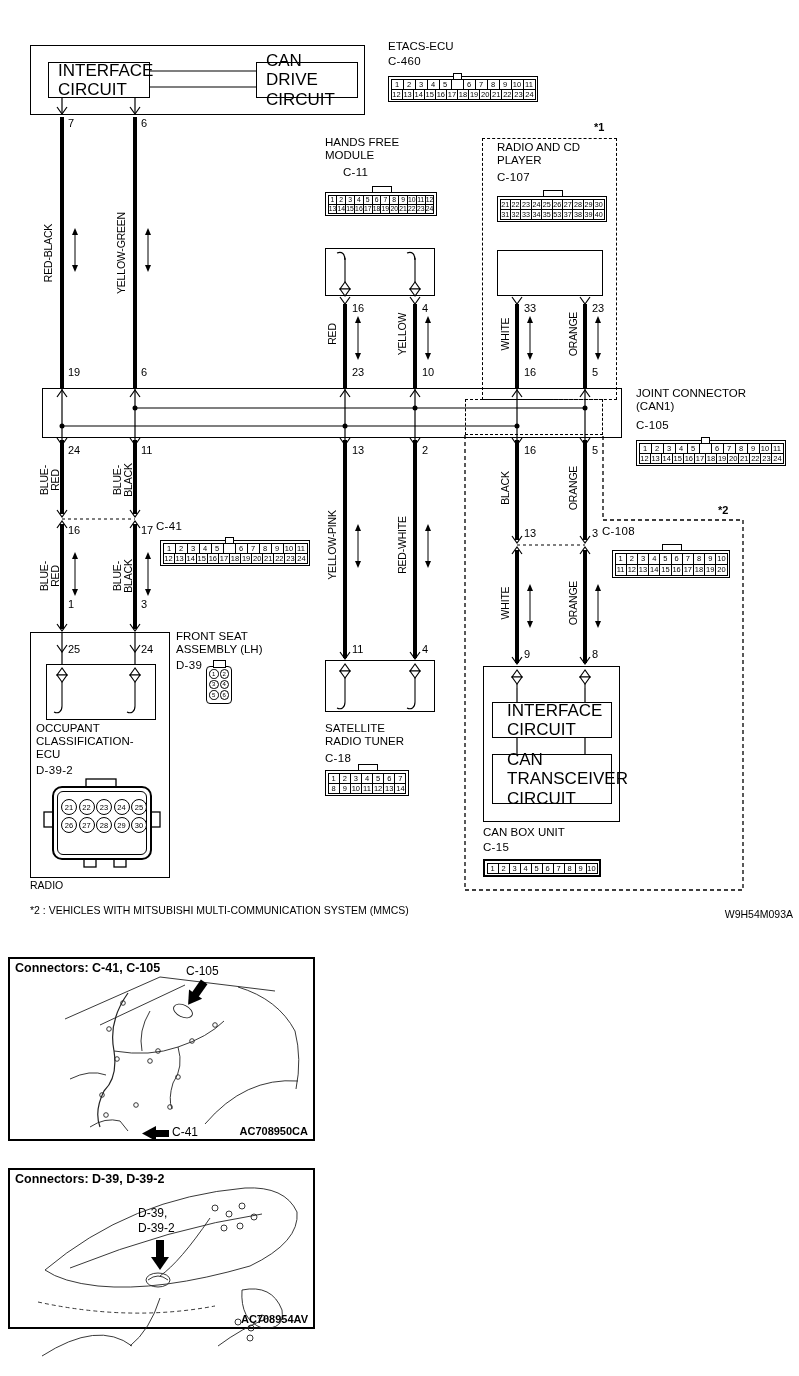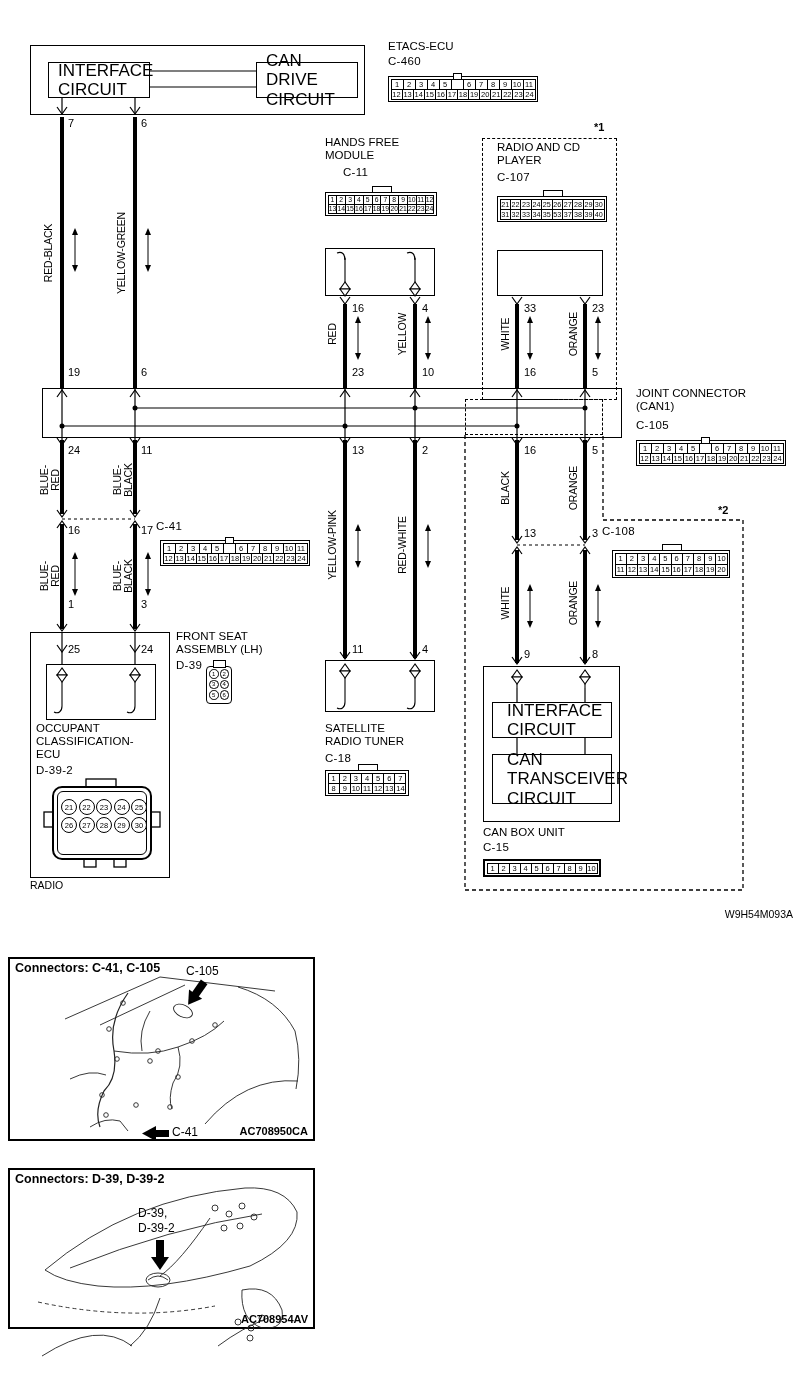--- a/index.html
+++ b/index.html
@@ -573,20 +573,21 @@
   <div class="pin-num" style="left:68px;top:643px">25</div>
   <div class="pin-num" style="left:141px;top:643px">24</div>
   <div class="pin-num" style="left:352px;top:643px">11</div>
   <div class="pin-num" style="left:422px;top:643px">4</div>
   <div class="pin-num" style="left:524px;top:527px">13</div>
   <div class="pin-num" style="left:592px;top:527px">3</div>
   <div class="pin-num" style="left:524px;top:648px">9</div>
   <div class="pin-num" style="left:592px;top:648px">8</div>
 
   <div class="note-h" style="left:30px;top:879px">RADIO</div>
+  <div class="note-l" style="left:30px;top:904px">*2 : VEHICLES WITH MITSUBISHI MULTI-COMMUNICATION SYSTEM (MMCS)</div>
   <div class="wcode" style="left:640px;top:908px;width:153px">W9H54M093A</div>
 
   <div class="photo" style="left:8px;top:957px;width:307px;height:184px">
     <svg width="303" height="192" viewBox="0 0 303 192">
       <g stroke="#222" stroke-width="0.9" fill="none">
         <path d="M55,60 L150,18 L265,32"></path>
         <path d="M90,66 L175,26"></path>
         <path d="M228,28 Q268,40 285,72 Q292,100 286,130"></path>
         <path d="M195,165 Q235,118 288,122"></path>
         <path d="M118,34 Q98,62 104,92 Q108,118 94,132 Q84,152 90,168" stroke-width="1.2"></path>

